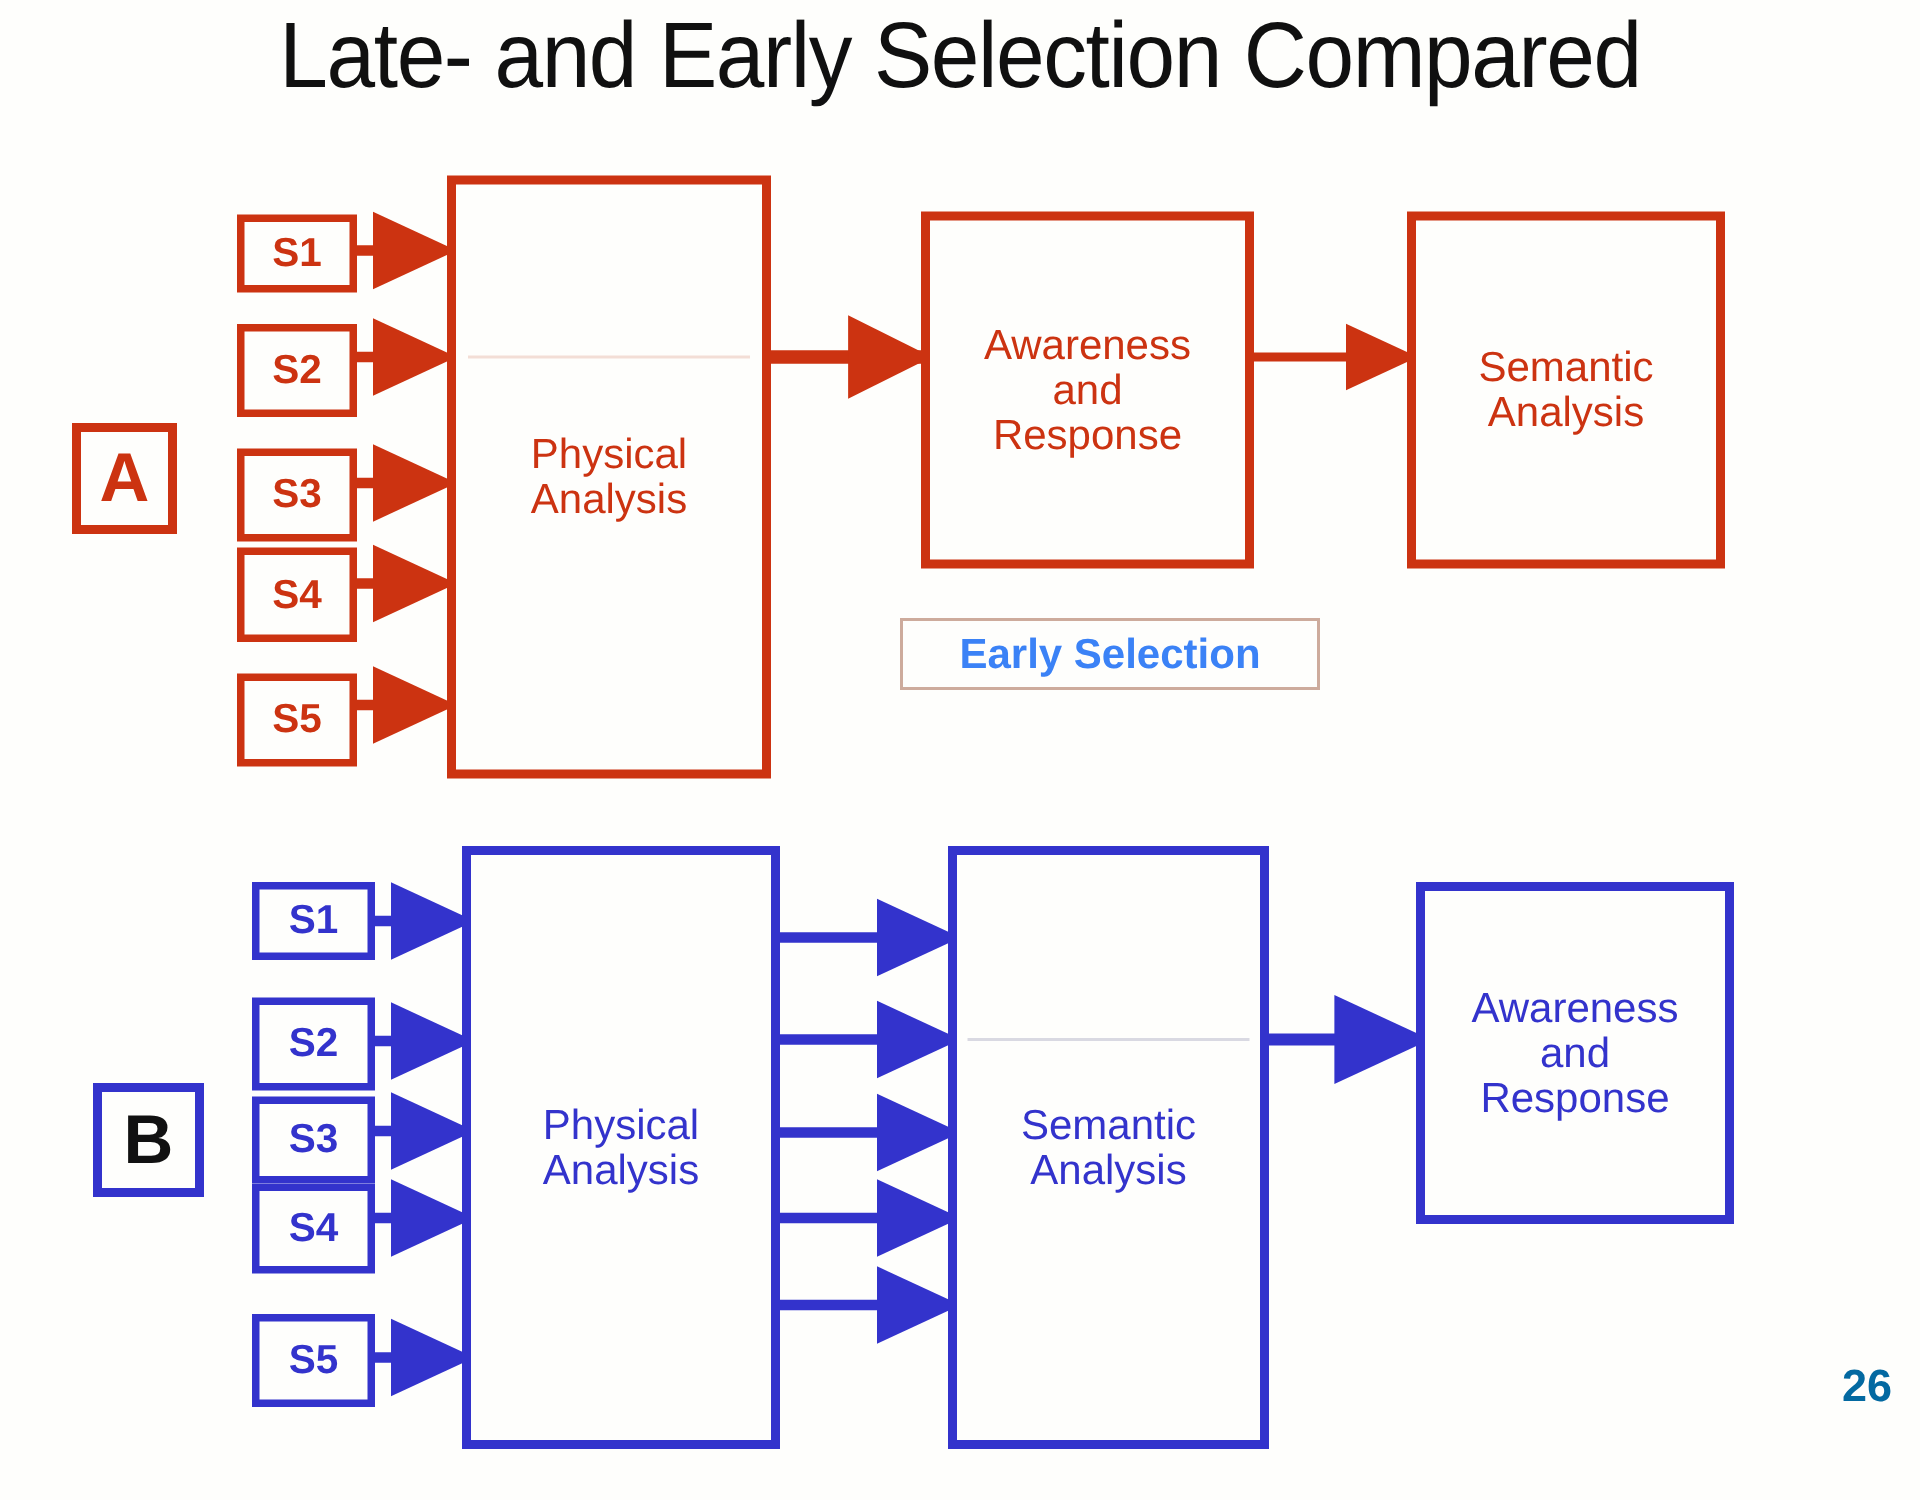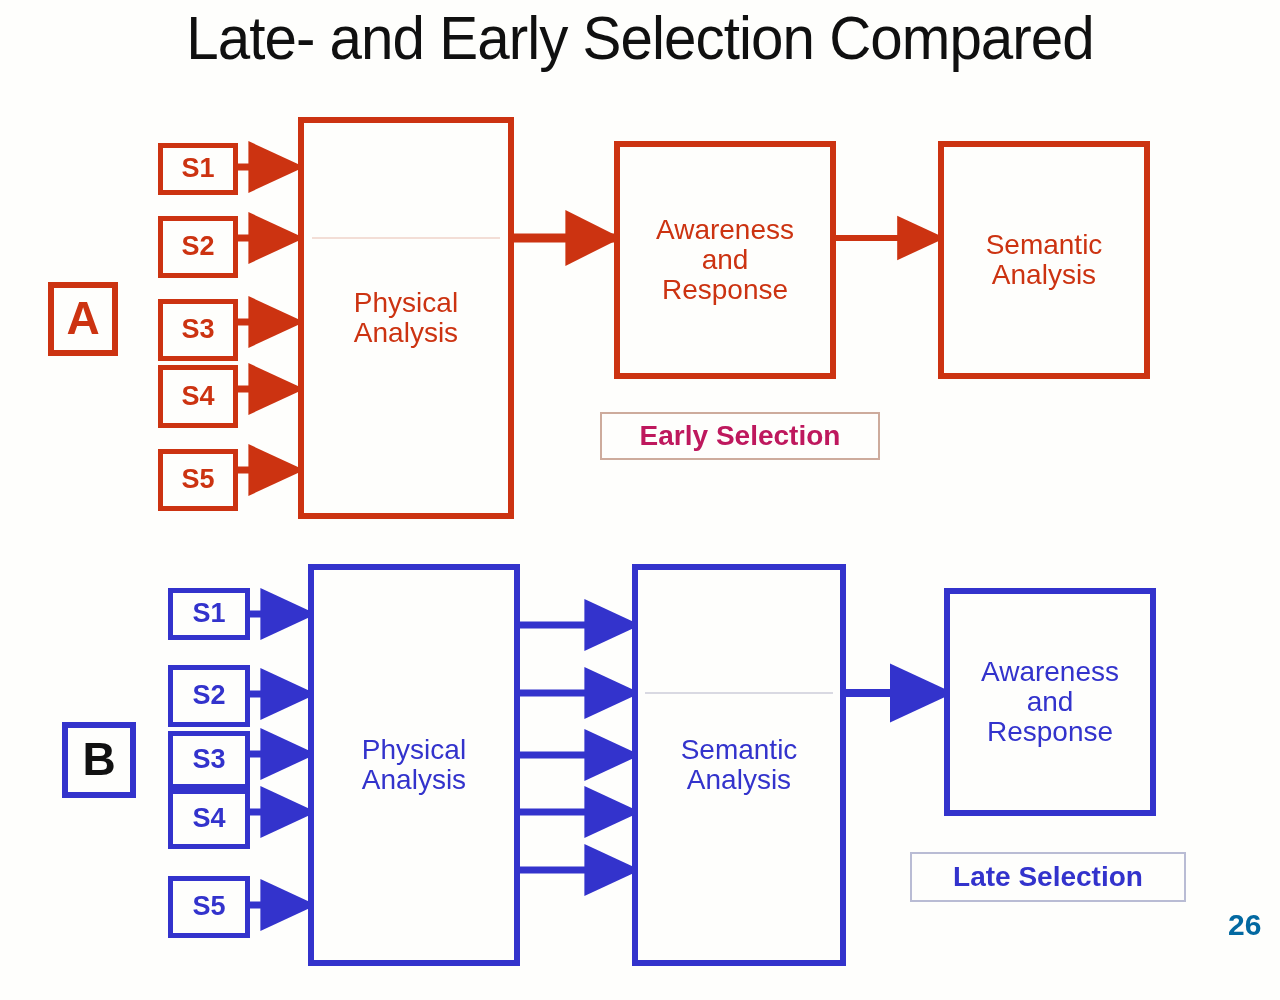--- a/index.html
+++ b/index.html
@@ -88,21 +88,21 @@
     background: #fefefc;
     display: flex;
     align-items: center;
     justify-content: center;
     font-size: 28px;
     font-weight: bold;
     white-space: nowrap;
   }
   .caption-red {
     border: 2px solid #cdab9c;
-    color: #be185d;
+    color: #3b82f6;
   }
   .caption-blue {
     border: 2px solid #b9bcd4;
     color: #3333cc;
   }
 
   
   .faint-line {
     position: absolute;
     height: 2px;
@@ -272,19 +272,16 @@
   <div class="faint-line faint-blue" style="left:645px; top:692px; width:188px;"></div>
 
   <div class="box blue proc" style="left:944px; top:588px; width:212px; height:228px;">
     <div>
       <span class="proc-text">Awareness</span>
       <span class="proc-text">and</span>
       <span class="proc-text">Response</span>
     </div>
   </div>
 
-  <div class="caption-box caption-blue" style="left:910px; top:852px; width:276px; height:50px;">
-    <span>Late Selection</span>
-  </div>
 
   <div id="page-number" style="left:1228px; top:908px;">26</div>
 
 </div>
 
 </body></html>

